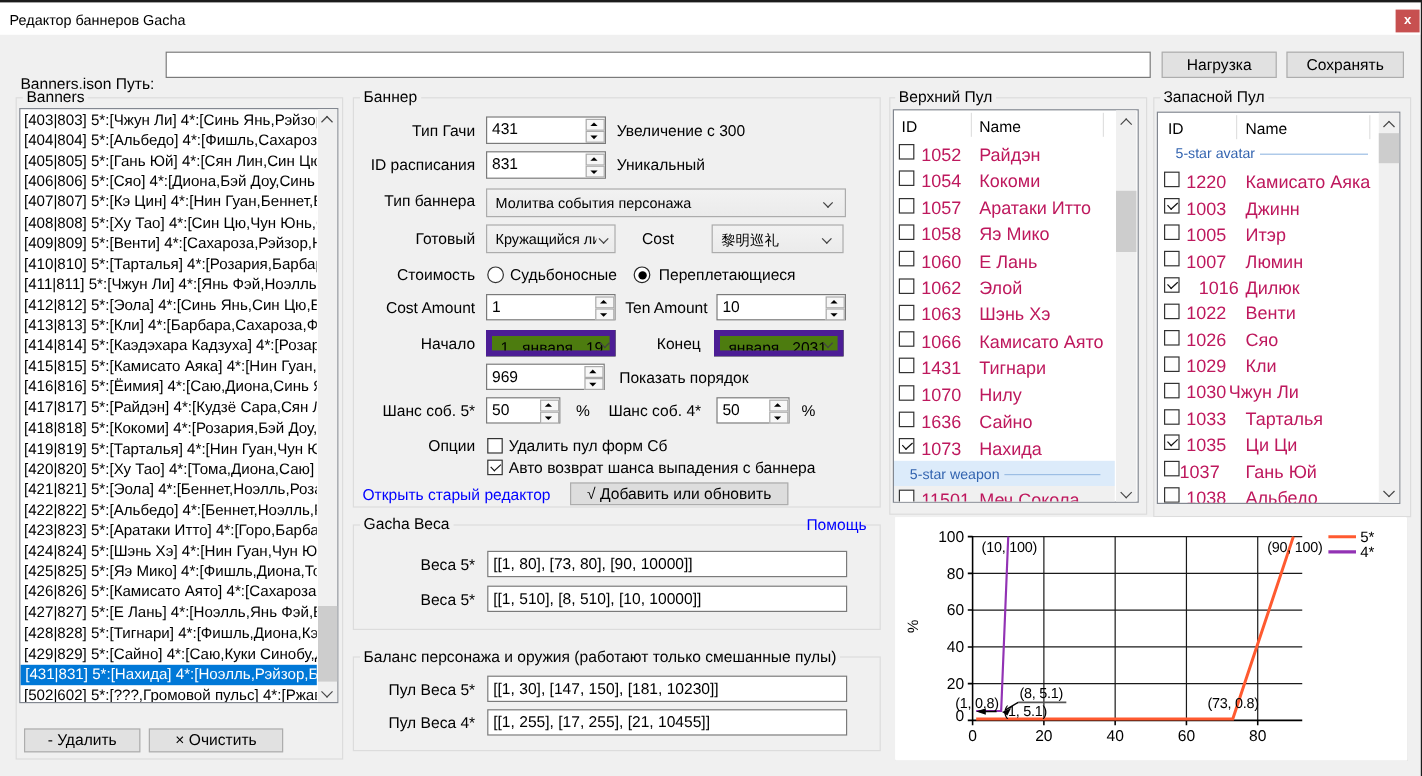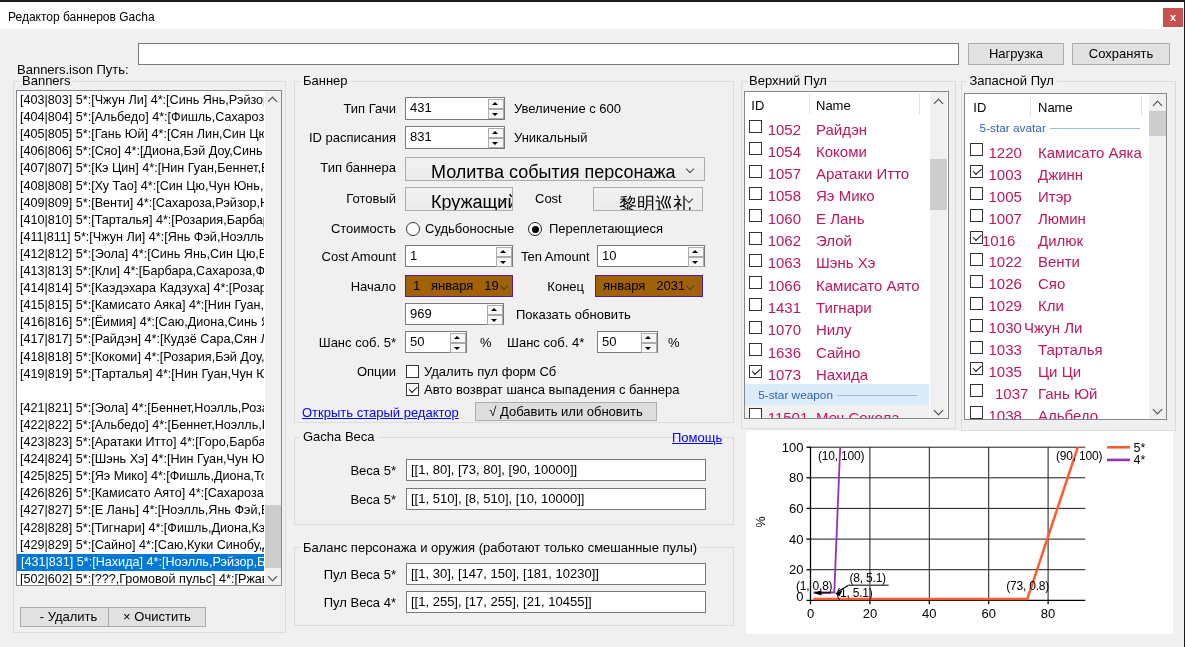--- a/index.html
+++ b/index.html
@@ -4,29 +4,29 @@
 <style>
 *{margin:0;padding:0;box-sizing:border-box}
 html,body{width:1185px;height:647px;overflow:hidden}
 body{position:relative;font-family:"Liberation Sans",sans-serif;background:#F0F0F0;font-size:13px;color:#000}
 .abs{position:absolute}
 .lbl{position:absolute;font-size:13px;white-space:nowrap;line-height:14px}
 .tb{position:absolute;background:#fff;border:1px solid #7A7A7A;font-size:13px;white-space:nowrap;overflow:hidden;padding:2px 0 0 4px}
 .btn{position:absolute;background:#E1E1E1;border:1px solid #ADADAD;font-size:13px;text-align:center}
 .gb{position:absolute;border:1px solid #DCDCDC}
 .gbl{position:absolute;background:#F0F0F0;font-size:13px;line-height:14px;padding:0 3px;white-space:nowrap}
-.link{position:absolute;color:#0101FF;text-decoration:underline;font-size:13px;white-space:nowrap}
+.link{position:absolute;color:#0101FF;font-size:13px;white-space:nowrap}
 .spin{position:absolute;background:#fff;border:1px solid #7A7A7A;font-size:13px;padding:2px 0 0 4px}
 .sb{position:absolute;background:#F0F0F0}
 .sbt{position:absolute;background:#CDCDCD}
 .chev{position:absolute;width:7px;height:7px;border-right:1.6px solid #444;border-bottom:1.6px solid #444}
 .cb{position:absolute;width:13px;height:13px;background:#fff;border:1px solid #333}
 .ck{position:absolute;left:1.5px;top:1.5px;width:8px;height:4.5px;border-left:1.6px solid #111;border-bottom:1.6px solid #111;transform:rotate(-43deg)}
-.combo{position:absolute;background:linear-gradient(#F2F2F2,#EBEBEB);border:1px solid #ACACAC;font-size:18px;white-space:nowrap;overflow:hidden;padding:2px 0 0 25px}
-.dtp{position:absolute;background:#a16207;border:1px solid #4c1d95;font-size:13px;white-space:nowrap;overflow:hidden;padding:2px 0 0 12px}
+.combo{position:absolute;background:linear-gradient(#F2F2F2,#EBEBEB);border:1px solid #ACACAC;font-size:12px;white-space:nowrap;overflow:hidden;padding:2px 0 0 7px}
+.dtp{position:absolute;background:#4d7c0f;border:5px solid #4c1d95;font-size:13px;white-space:nowrap;overflow:hidden;padding:2px 0 0 12px}
 .radio{position:absolute;width:14px;height:14px;border-radius:50%;background:#fff;border:1px solid #333}
 .lvrow{position:absolute;font-size:15px;color:#be185d;white-space:nowrap}
 .updn{position:absolute;width:16px;background:#F7F7F7;border:1px solid #ABABAB}
 .tri-u{position:absolute;width:0;height:0;border-left:3px solid transparent;border-right:3px solid transparent;border-bottom:3.6px solid #000}
 .tri-d{position:absolute;width:0;height:0;border-left:3px solid transparent;border-right:3px solid transparent;border-top:3.6px solid #000}
 </style>
 </head>
 <body>
 
 <div class="abs" style="left:0;top:0;width:1185px;height:29px;background:#fff"></div>
@@ -53,46 +53,47 @@
 <div style="position:absolute;left:0;top:120.7px;width:247px;height:17.1px;font-size:12.6px;line-height:17px;white-space:nowrap;overflow:hidden;padding-left:3px">[410|810] 5*:[Тарталья] 4*:[Розария,Барбара,Фишль]</div>
 <div style="position:absolute;left:0;top:137.8px;width:247px;height:17.1px;font-size:12.6px;line-height:17px;white-space:nowrap;overflow:hidden;padding-left:3px">[411|811] 5*:[Чжун Ли] 4*:[Янь Фэй,Ноэлль,Диона]</div>
 <div style="position:absolute;left:0;top:154.9px;width:247px;height:17.1px;font-size:12.6px;line-height:17px;white-space:nowrap;overflow:hidden;padding-left:3px">[412|812] 5*:[Эола] 4*:[Синь Янь,Син Цю,Беннет]</div>
 <div style="position:absolute;left:0;top:172.0px;width:247px;height:17.1px;font-size:12.6px;line-height:17px;white-space:nowrap;overflow:hidden;padding-left:3px">[413|813] 5*:[Кли] 4*:[Барбара,Сахароза,Фишль]</div>
 <div style="position:absolute;left:0;top:189.1px;width:247px;height:17.1px;font-size:12.6px;line-height:17px;white-space:nowrap;overflow:hidden;padding-left:3px">[414|814] 5*:[Каэдэхара Кадзуха] 4*:[Розария,Беннет]</div>
 <div style="position:absolute;left:0;top:206.2px;width:247px;height:17.1px;font-size:12.6px;line-height:17px;white-space:nowrap;overflow:hidden;padding-left:3px">[415|815] 5*:[Камисато Аяка] 4*:[Нин Гуан,Чун Юнь]</div>
 <div style="position:absolute;left:0;top:223.3px;width:247px;height:17.1px;font-size:12.6px;line-height:17px;white-space:nowrap;overflow:hidden;padding-left:3px">[416|816] 5*:[Ёимия] 4*:[Саю,Диона,Синь Янь]</div>
 <div style="position:absolute;left:0;top:240.4px;width:247px;height:17.1px;font-size:12.6px;line-height:17px;white-space:nowrap;overflow:hidden;padding-left:3px">[417|817] 5*:[Райдэн] 4*:[Кудзё Сара,Сян Лин,Саю]</div>
 <div style="position:absolute;left:0;top:257.5px;width:247px;height:17.1px;font-size:12.6px;line-height:17px;white-space:nowrap;overflow:hidden;padding-left:3px">[418|818] 5*:[Кокоми] 4*:[Розария,Бэй Доу,Сян Лин]</div>
 <div style="position:absolute;left:0;top:274.6px;width:247px;height:17.1px;font-size:12.6px;line-height:17px;white-space:nowrap;overflow:hidden;padding-left:3px">[419|819] 5*:[Тарталья] 4*:[Нин Гуан,Чун Юнь,Янь Фэй]</div>
+<div style="position:absolute;left:0;top:291.7px;width:247px;height:17.1px;font-size:12.6px;line-height:17px;white-space:nowrap;overflow:hidden;padding-left:3px">[420|820] 5*:[Ху Тао] 4*:[Тома,Диона,Саю]</div>
 <div style="position:absolute;left:0;top:308.8px;width:247px;height:17.1px;font-size:12.6px;line-height:17px;white-space:nowrap;overflow:hidden;padding-left:3px">[421|821] 5*:[Эола] 4*:[Беннет,Ноэлль,Розария]</div>
 <div style="position:absolute;left:0;top:325.9px;width:247px;height:17.1px;font-size:12.6px;line-height:17px;white-space:nowrap;overflow:hidden;padding-left:3px">[422|822] 5*:[Альбедо] 4*:[Беннет,Ноэлль,Розария]</div>
 <div style="position:absolute;left:0;top:343.0px;width:247px;height:17.1px;font-size:12.6px;line-height:17px;white-space:nowrap;overflow:hidden;padding-left:3px">[423|823] 5*:[Аратаки Итто] 4*:[Горо,Барбара,Фишль]</div>
 <div style="position:absolute;left:0;top:360.1px;width:247px;height:17.1px;font-size:12.6px;line-height:17px;white-space:nowrap;overflow:hidden;padding-left:3px">[424|824] 5*:[Шэнь Хэ] 4*:[Нин Гуан,Чун Юнь,Юнь Цзинь]</div>
 <div style="position:absolute;left:0;top:377.2px;width:247px;height:17.1px;font-size:12.6px;line-height:17px;white-space:nowrap;overflow:hidden;padding-left:3px">[425|825] 5*:[Яэ Мико] 4*:[Фишль,Диона,Тома]</div>
 <div style="position:absolute;left:0;top:394.3px;width:247px;height:17.1px;font-size:12.6px;line-height:17px;white-space:nowrap;overflow:hidden;padding-left:3px">[426|826] 5*:[Камисато Аято] 4*:[Сахароза,Юнь Цзинь]</div>
 <div style="position:absolute;left:0;top:411.4px;width:247px;height:17.1px;font-size:12.6px;line-height:17px;white-space:nowrap;overflow:hidden;padding-left:3px">[427|827] 5*:[Е Лань] 4*:[Ноэлль,Янь Фэй,Барбара]</div>
 <div style="position:absolute;left:0;top:428.5px;width:247px;height:17.1px;font-size:12.6px;line-height:17px;white-space:nowrap;overflow:hidden;padding-left:3px">[428|828] 5*:[Тигнари] 4*:[Фишль,Диона,Кэ Цин]</div>
 <div style="position:absolute;left:0;top:445.6px;width:247px;height:17.1px;font-size:12.6px;line-height:17px;white-space:nowrap;overflow:hidden;padding-left:3px">[429|829] 5*:[Сайно] 4*:[Саю,Куки Синобу,Дори]</div>
 <div style="position:absolute;left:0;top:462.7px;width:247px;height:17.1px;font-size:12.6px;line-height:17px;white-space:nowrap;overflow:hidden;padding-left:4px;background:#0078D7;color:#fff">[431|831] 5*:[Нахида] 4*:[Ноэлль,Рэйзор,Беннет]</div>
 <div style="position:absolute;left:0;top:479.8px;width:247px;height:17.1px;font-size:12.6px;line-height:17px;white-space:nowrap;overflow:hidden;padding-left:3px">[502|602] 5*:[???,Громовой пульс] 4*:[Ржавый лук]</div>
 </div>
 
 <div class="sb" style="left:265px;top:91px;width:16px;height:494px"></div>
 <div class="chev" style="left:269px;top:98px;transform:rotate(-135deg)"></div>
 <div class="chev" style="left:269px;top:573px;transform:rotate(45deg)"></div>
 <div class="sbt" style="left:265px;top:505px;width:16px;height:63px"></div>
 <div class="btn" style="left:20px;top:607px;width:97px;height:20px;line-height:18px">- Удалить</div>
-<div class="btn" style="left:108px;top:607px;width:98px;height:20px;line-height:18px">× Очистить</div>
+<div class="btn" style="left:124px;top:607px;width:112px;height:20px;line-height:18px">× Очистить</div>
 
 <div class="gb" style="left:294px;top:81px;width:440px;height:342px"></div>
 <div class="gbl" style="left:300px;top:74px">Баннер</div>
 
 <div class="lbl" style="right:789px;top:102px">Тип Гачи</div>
 <div class="spin" style="left:405px;top:97px;width:100px;height:23px">431</div>
-<div class="lbl" style="left:514px;top:102px">Увеличение с 600</div>
+<div class="lbl" style="left:514px;top:102px">Увеличение с 300</div>
 
 <div class="lbl" style="right:789px;top:131px">ID расписания</div>
 <div class="spin" style="left:405px;top:126px;width:100px;height:23px">831</div>
 <div class="lbl" style="left:514px;top:131px">Уникальный</div>
 
 <div class="lbl" style="right:789px;top:161px">Тип баннера</div>
 <div class="combo" style="left:405px;top:156.5px;width:300px;height:24px;padding-top:4px">Молитва события персонажа</div>
 
 <div class="lbl" style="right:789px;top:192px">Готовый</div>
 <div class="combo" style="left:405px;top:187px;width:108px;height:24px;padding-top:4px">
@@ -113,21 +114,21 @@
 <div class="lbl" style="left:521px;top:250px">Ten Amount</div>
 <div class="spin" style="left:597px;top:245px;width:108px;height:22px">10</div>
 
 <div class="lbl" style="right:789px;top:280px">Начало</div>
 <div class="dtp" style="left:405px;top:274.5px;width:108px;height:22px;padding-left:7px">1&nbsp;&nbsp;&nbsp;января&nbsp;&nbsp;&nbsp;19</div>
 <div class="lbl" style="right:601px;top:280px">Конец</div>
 <div class="dtp" style="left:595px;top:274.5px;width:108px;height:22px;padding-left:7px">января&nbsp;&nbsp;&nbsp;2031</div>
 
 <div class="lbl" style="right:744px;top:308px">Сорт.</div>
 <div class="spin" style="left:405px;top:303px;width:99px;height:22px">969</div>
-<div class="lbl" style="left:516px;top:308px">Показать обновить</div>
+<div class="lbl" style="left:516px;top:308px">Показать порядок</div>
 
 <div class="lbl" style="right:789px;top:336px">Шанс соб. 5*</div>
 <div class="spin" style="left:405px;top:331px;width:62px;height:22px">50</div>
 <div class="lbl" style="left:480px;top:336px">%</div>
 <div class="lbl" style="left:507px;top:336px">Шанс соб. 4*</div>
 <div class="spin" style="left:597px;top:331px;width:61px;height:22px">50</div>
 <div class="lbl" style="left:668px;top:336px">%</div>
 
 <div class="lbl" style="right:789px;top:365px">Опции</div>
 <div class="cb" style="left:406px;top:365px"></div>
@@ -282,21 +283,21 @@
 <div class="lvrow" style="left:73px;top:72.3px">Джинн</div>
 <div class="cb" style="left:5px;top:93.7px"></div>
 <div class="lvrow" style="left:23.5px;top:94.2px">1005</div>
 <div class="lvrow" style="left:73px;top:94.2px">Итэр</div>
 <div class="cb" style="left:5px;top:115.6px"></div>
 <div class="lvrow" style="left:23.5px;top:116.1px">1007</div>
 <div class="lvrow" style="left:73px;top:116.1px">Люмин</div>
 <div class="cb" style="left:5px;top:137.5px">
       <div class="ck"></div>
     </div>
-<div class="lvrow" style="left:17px;top:138.0px">1016</div>
+<div class="lvrow" style="left:34px;top:138.0px">1016</div>
 <div class="lvrow" style="left:73px;top:138.0px">Дилюк</div>
 <div class="cb" style="left:5px;top:159.4px"></div>
 <div class="lvrow" style="left:23.5px;top:159.9px">1022</div>
 <div class="lvrow" style="left:73px;top:159.9px">Венти</div>
 <div class="cb" style="left:5px;top:181.3px"></div>
 <div class="lvrow" style="left:23.5px;top:181.8px">1026</div>
 <div class="lvrow" style="left:73px;top:181.8px">Сяо</div>
 <div class="cb" style="left:5px;top:203.2px"></div>
 <div class="lvrow" style="left:23.5px;top:203.7px">1029</div>
 <div class="lvrow" style="left:73px;top:203.7px">Кли</div>
@@ -305,21 +306,21 @@
 <div class="lvrow" style="left:59px;top:225.6px">Чжун Ли</div>
 <div class="cb" style="left:5px;top:247.0px"></div>
 <div class="lvrow" style="left:23.5px;top:247.5px">1033</div>
 <div class="lvrow" style="left:73px;top:247.5px">Тарталья</div>
 <div class="cb" style="left:5px;top:268.9px">
       <div class="ck"></div>
     </div>
 <div class="lvrow" style="left:23.5px;top:269.4px">1035</div>
 <div class="lvrow" style="left:73px;top:269.4px">Ци Ци</div>
 <div class="cb" style="left:5px;top:290.8px"></div>
-<div class="lvrow" style="left:30px;top:291.3px">1037</div>
+<div class="lvrow" style="left:18px;top:291.3px">1037</div>
 <div class="lvrow" style="left:73px;top:291.3px">Гань Юй</div>
 <div class="cb" style="left:5px;top:312.7px"></div>
 <div class="lvrow" style="left:23.5px;top:313.2px">1038</div>
 <div class="lvrow" style="left:73px;top:313.2px">Альбедо</div>
 </div>
 <div class="sb" style="left:1148.5px;top:93.5px;width:17px;height:325px"></div>
 <div class="chev" style="left:1153.5px;top:101.5px;transform:rotate(-135deg)"></div>
 <div class="chev" style="left:1153.5px;top:405.5px;transform:rotate(45deg)"></div>
 <div class="sbt" style="left:1148.5px;top:110.5px;width:17px;height:25px"></div>
 

